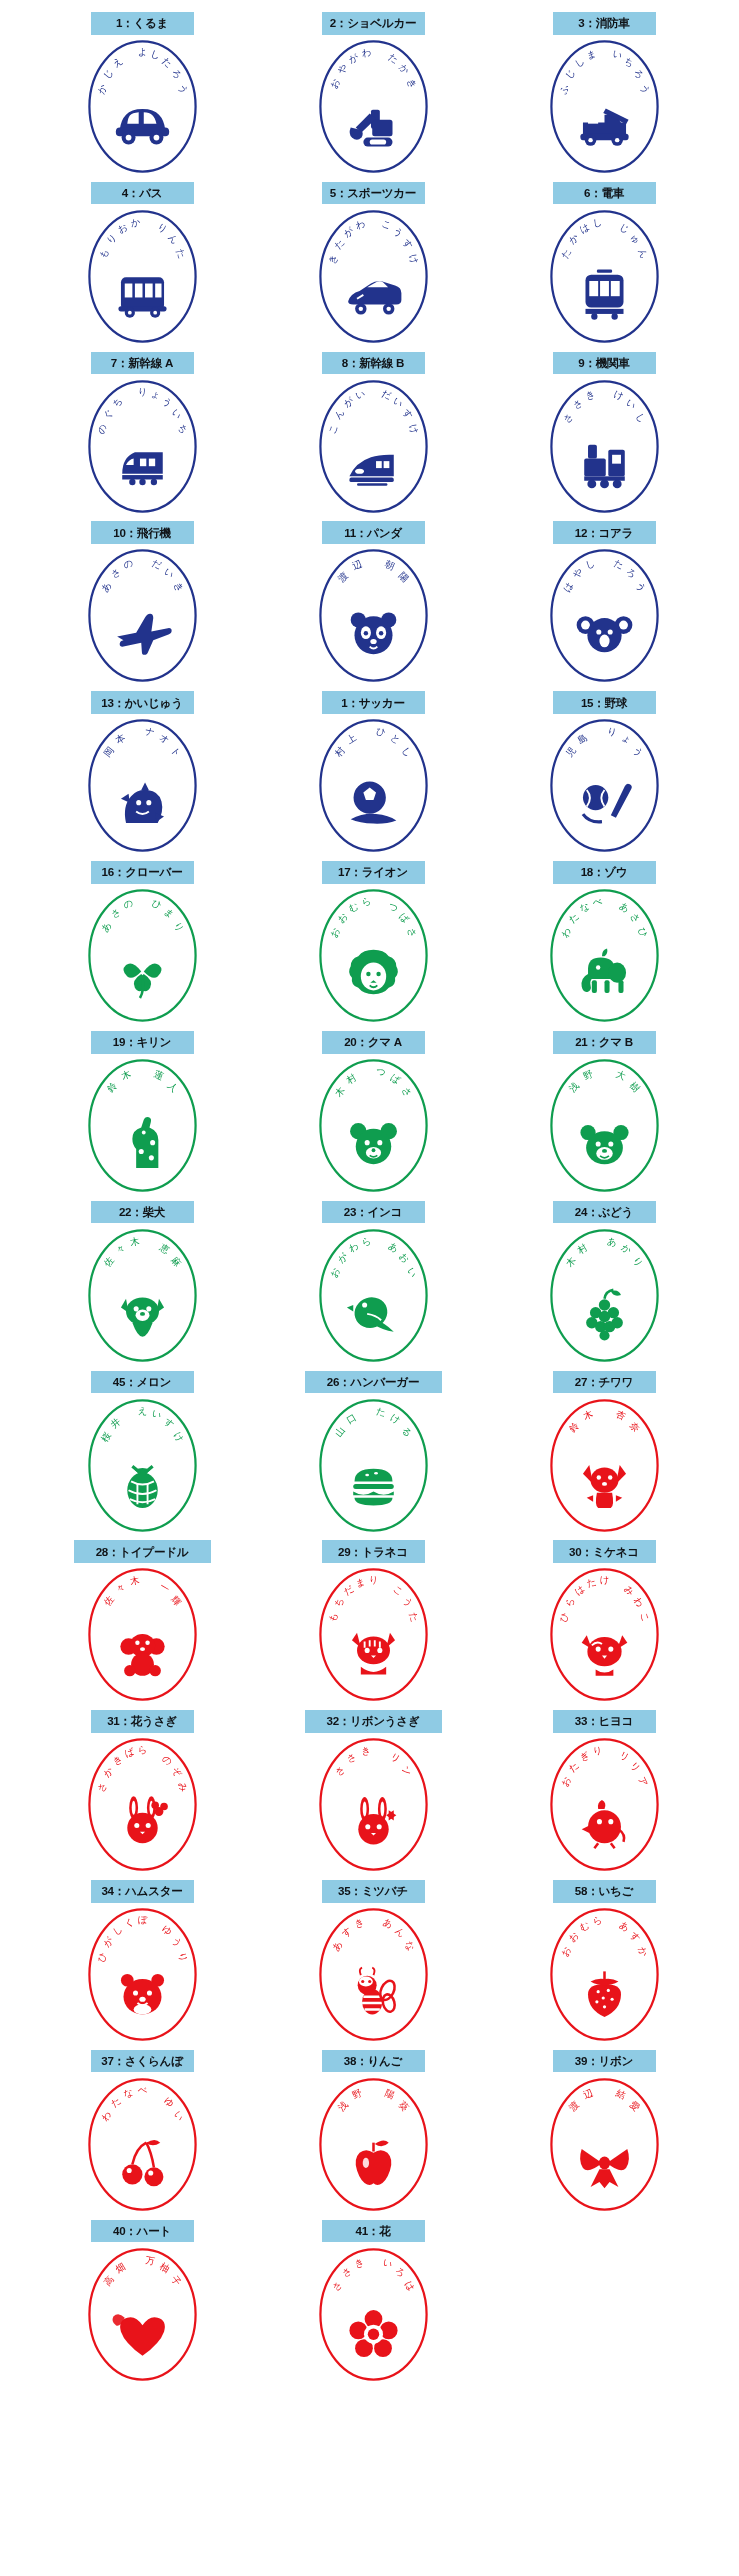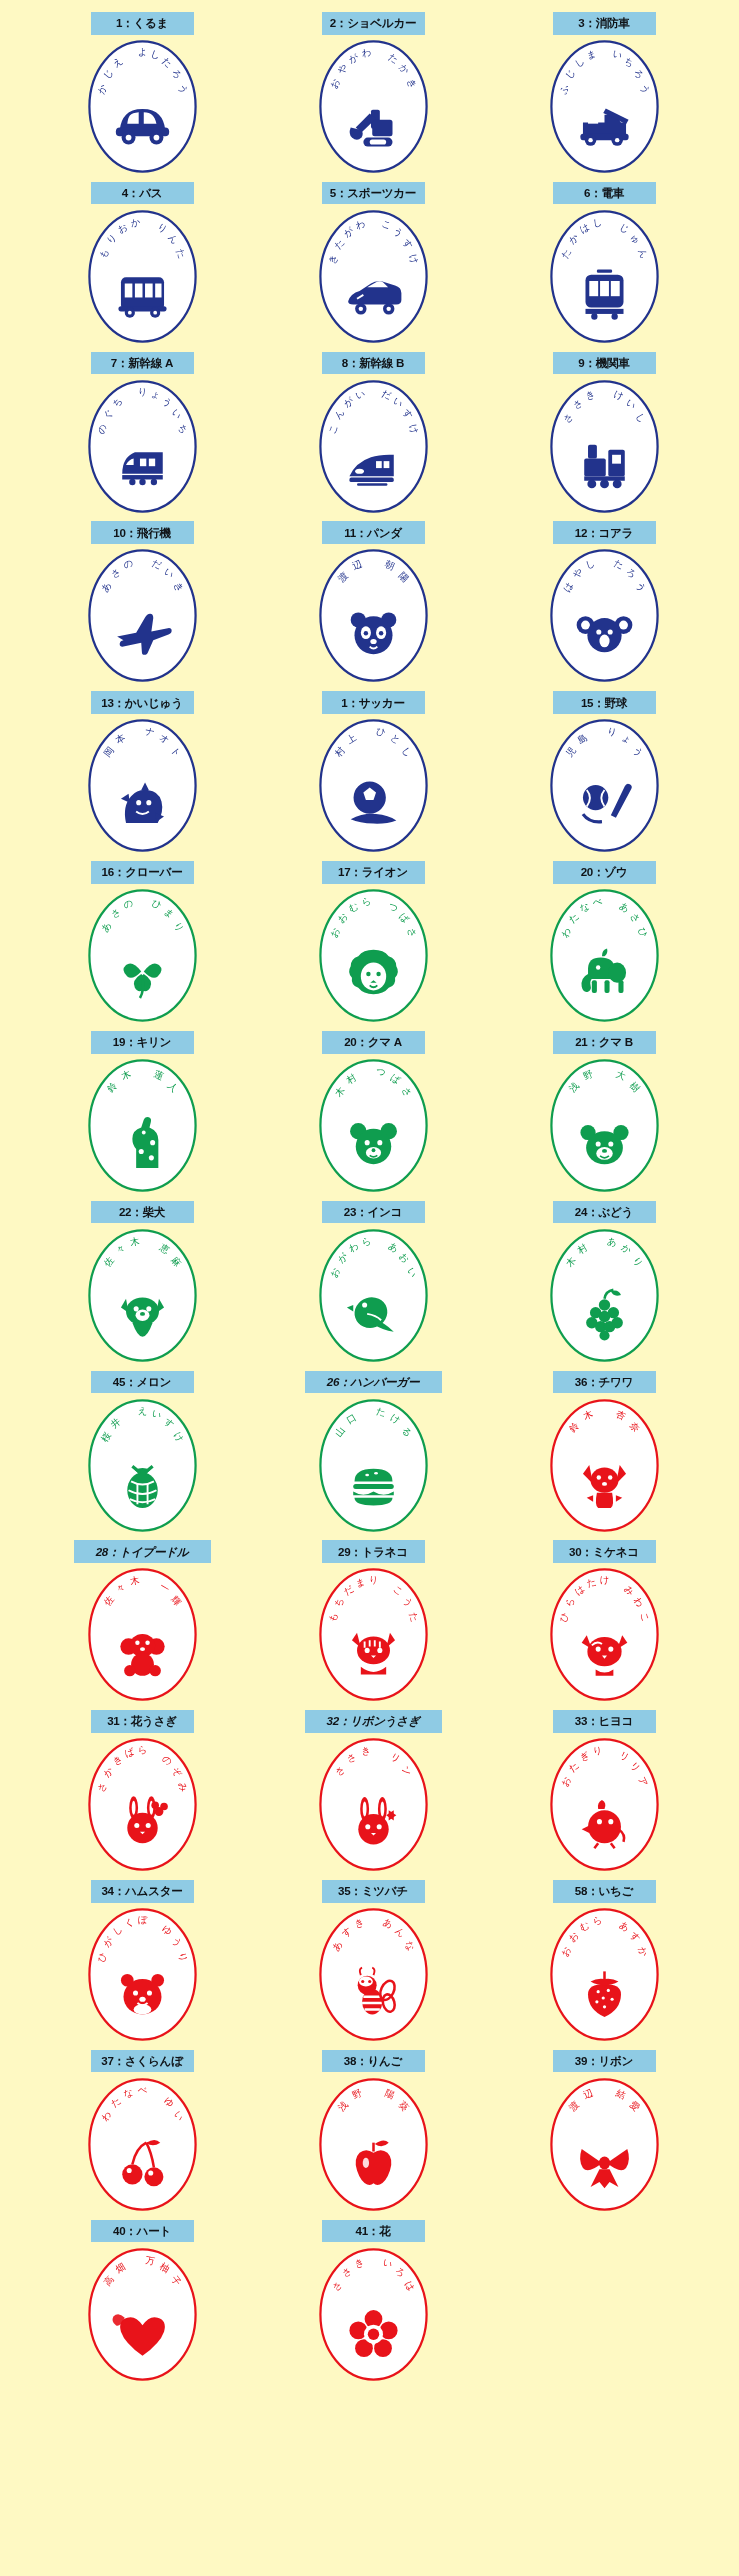--- a/index.html
+++ b/index.html
@@ -8,21 +8,21 @@
     width:739px;
     background:#e3f1f8;
     font-family:"Liberation Sans","DejaVu Sans",sans-serif;
     -webkit-font-smoothing:antialiased;
   }
   #catalog{
     width:739px;
     min-height:2576px;
     box-sizing:border-box;
     padding:12px 0 17px 0;
-    background:#fef9c3;
+    background:#ffffff;
   }
   .grid{
     display:flex;
     flex-wrap:wrap;
     align-content:flex-start;
   }
   .cell{
     width:176px;
     margin-left:54px;
     margin-bottom:6.9px;
@@ -41,21 +41,21 @@
     color:#101418;
     font-size:11.6px;
     font-weight:bold;
     letter-spacing:-0.3px;
     text-align:center;
     padding:5.2px 5.2px 5.2px 5.2px;
     line-height:1.05;
     white-space:nowrap;
     margin-bottom:3.4px;
   }
-  .label.wide{width:137px;min-width:137px;font-style:italic;}
+  .label.wide{width:137px;min-width:137px;}
   .stamp-wrap{
     width:137px;
     height:137px;
     display:flex;
     align-items:center;
     justify-content:center;
   }
   .stamp{display:block;}
   .blue{--ink:#22338c;}
   .green{--ink:#0f9d4f;}
@@ -520,21 +520,21 @@
               <circle cx="42" cy="48" r="3.5"></circle>
               <circle cx="58" cy="48" r="3.5"></circle>
               <path d="M50 58 l-5 4 h10z"></path>
               <path d="M44 66 q6 6 12 0" stroke="currentColor" stroke-width="3" fill="none"></path>
             </g>
           </g>
   </svg>
       </div>
     </div>
     <div class="cell col2">
-      <div class="label">20：ゾウ</div>
+      <div class="label">18：ゾウ</div>
       <div class="stamp-wrap green" style="color: rgb(15, 157, 79);">
         <svg class="stamp" width="137" height="141" viewBox="0 0 160 164" role="img" aria-label="18：ゾウ">
     <ellipse cx="80" cy="82" rx="62" ry="76" fill="#ffffff" stroke="currentColor" stroke-width="2.6"></ellipse>
     <g>
             <text x="35.6" y="55.4" transform="rotate(-65.0 35.6 55.4)" text-anchor="middle" dominant-baseline="middle" font-size="11" font-family="'DejaVu Sans','Liberation Sans',sans-serif" fill="currentColor">わ</text>
             <text x="44.5" y="38.6" transform="rotate(-46.4 44.5 38.6)" text-anchor="middle" dominant-baseline="middle" font-size="11" font-family="'DejaVu Sans','Liberation Sans',sans-serif" fill="currentColor">た</text>
             <text x="57.1" y="26.3" transform="rotate(-27.9 57.1 26.3)" text-anchor="middle" dominant-baseline="middle" font-size="11" font-family="'DejaVu Sans','Liberation Sans',sans-serif" fill="currentColor">な</text>
             <text x="72.1" y="19.8" transform="rotate(-9.3 72.1 19.8)" text-anchor="middle" dominant-baseline="middle" font-size="11" font-family="'DejaVu Sans','Liberation Sans',sans-serif" fill="currentColor">べ</text>
             <text x="102.9" y="26.3" transform="rotate(27.9 102.9 26.3)" text-anchor="middle" dominant-baseline="middle" font-size="11" font-family="'DejaVu Sans','Liberation Sans',sans-serif" fill="currentColor">あ</text>
             <text x="115.5" y="38.6" transform="rotate(46.4 115.5 38.6)" text-anchor="middle" dominant-baseline="middle" font-size="11" font-family="'DejaVu Sans','Liberation Sans',sans-serif" fill="currentColor">さ</text>
@@ -758,21 +758,21 @@
               <ellipse cx="54" cy="31" rx="3" ry="2" fill="#fff"></ellipse>
               <rect x="18" y="48" width="64" height="8" rx="4"></rect>
               <path d="M18 60 q16 10 32 0 q16 10 32 0 v6 H18z"></path>
               <path d="M20 70 q0 12 30 12 q30 0 30-12z"></path>
             </g>
           </g>
   </svg>
       </div>
     </div>
     <div class="cell col2">
-      <div class="label">36：チワワ</div>
+      <div class="label">27：チワワ</div>
       <div class="stamp-wrap red" style="color: rgb(232, 19, 26);">
         <svg class="stamp" width="137" height="141" viewBox="0 0 160 164" role="img" aria-label="27：チワワ">
     <ellipse cx="80" cy="82" rx="62" ry="76" fill="#ffffff" stroke="currentColor" stroke-width="2.6"></ellipse>
     <g>
             <text x="45.1" y="37.8" transform="rotate(-45.5 45.1 37.8)" text-anchor="middle" dominant-baseline="middle" font-size="11" font-family="'DejaVu Sans','Liberation Sans',sans-serif" fill="currentColor">鈴</text>
             <text x="61.1" y="23.9" transform="rotate(-22.8 61.1 23.9)" text-anchor="middle" dominant-baseline="middle" font-size="11" font-family="'DejaVu Sans','Liberation Sans',sans-serif" fill="currentColor">木</text>
             <text x="98.9" y="23.9" transform="rotate(22.8 98.9 23.9)" text-anchor="middle" dominant-baseline="middle" font-size="11" font-family="'DejaVu Sans','Liberation Sans',sans-serif" fill="currentColor">杏</text>
             <text x="114.9" y="37.8" transform="rotate(45.5 114.9 37.8)" text-anchor="middle" dominant-baseline="middle" font-size="11" font-family="'DejaVu Sans','Liberation Sans',sans-serif" fill="currentColor">奈</text>
           </g>
     <g transform="translate(43 68) scale(0.74)">

